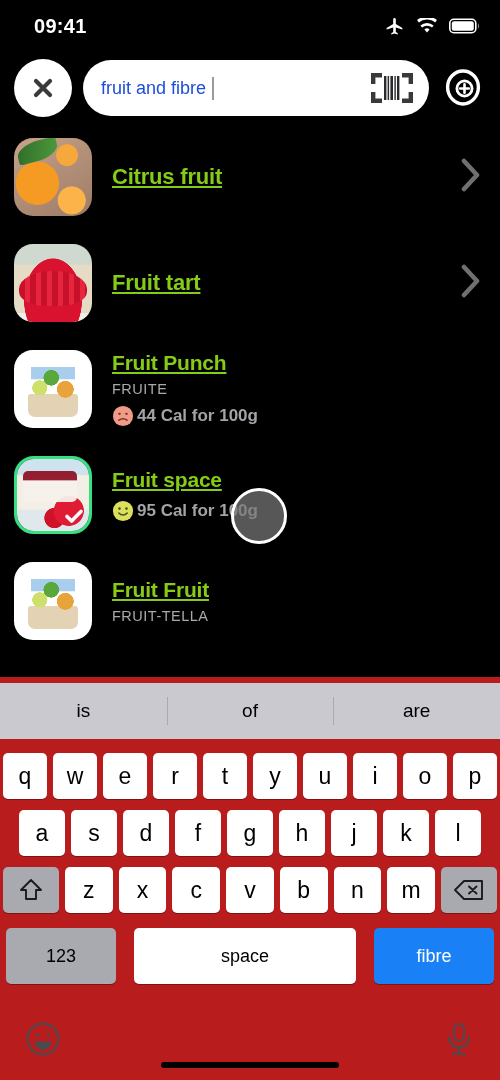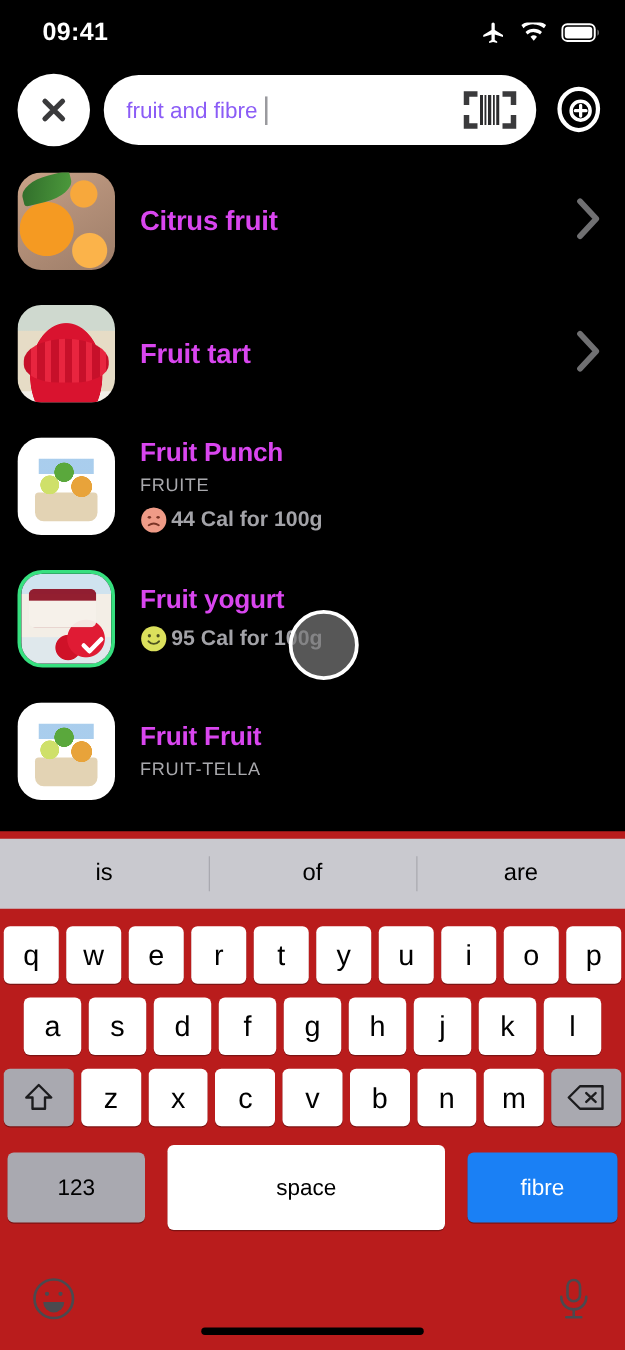--- a/index.html
+++ b/index.html
@@ -30,21 +30,21 @@
     width:58px; height:58px; border-radius:50%;
     background:#fff; flex:0 0 58px;
     display:flex; align-items:center; justify-content:center;
   }
   .search-field {
     flex:1; height:56px; background:#fff; border-radius:28px;
     display:flex; align-items:center; padding:0 14px 0 18px; gap:8px;
     position:relative;
   }
   .search-text {
-    flex:1; font-size:18px; color:#8b5cf6; white-space:nowrap;
+    flex:1; font-size:18px; color:#1d4ed8; white-space:nowrap;
     overflow:hidden; display:flex; align-items:center;
   }
   .caret {
     display:inline-block; width:2px; height:23px;
     background:#9a9a9e; margin-left:6px;
   }
   .barcode-btn { flex:0 0 auto; display:flex; align-items:center; }
   .add-btn {
     width:46px; height:46px; flex:0 0 46px;
     display:flex; align-items:center; justify-content:center;
@@ -66,22 +66,22 @@
   .thumb.sel {
     border:3px solid #36e07f; border-radius:20px;
   }
   .check-badge {
     position:absolute; right:4px; bottom:4px;
     width:22px; height:22px; display:flex;
     align-items:center; justify-content:center;
   }
   .row-body { flex:1; min-width:0; }
   .row-title {
-    color:#d946ef; font-size:21px; font-weight:700; letter-spacing:-.2px;
-    white-space:nowrap; overflow:hidden;
+    color:#84cc16; font-size:21px; font-weight:700; letter-spacing:-.2px;
+    white-space:nowrap; overflow:hidden;text-decoration:underline;
   }
   .row-title.cat-title { font-size:22px; }
   .row-brand {
     color:#a9a9ad; font-size:14.5px; letter-spacing:.5px;
     margin-top:6px; text-transform:uppercase;
   }
   .row-cal {
     display:flex; align-items:center; gap:3px; margin-top:8px;
     color:#a3a3a8; font-size:17px; font-weight:600;
   }
@@ -182,21 +182,21 @@
     box-shadow:0 1px 0 rgba(0,0,0,.32);
     flex:1 1 0; min-width:0;
   }
   .key.wide { background:#a9a9b0; flex:0 0 56px; }
   .krow.r3 .key { flex:1 1 0; }
   .krow.r3 .key.wide { flex:0 0 56px; }
   .krow.bottom { gap:18px; padding:4px 6px; margin-bottom:0; }
   .key.num {
     flex:0 0 110px; background:#a9a9b0; font-size:18px; height:56px;
   }
-  .key.space { flex:1 1 auto; height:68px; font-size:18px; }
+  .key.space { flex:1 1 auto; height:56px; font-size:18px; }
   .key.search-key {
     flex:0 0 120px; height:56px; background:#1a80f5;
     color:#fff; font-size:18px;
   }
   .kb-bottom {
     height:78px; display:flex; align-items:center;
     justify-content:space-between; padding:0 24px;
     margin-top:14px;
   }
   .home-indicator {
@@ -333,21 +333,21 @@
   <div class="row">
     <div class="thumb sel">
       <div class="img-yogurt"></div>
       <span class="check-badge">
         <svg width="22" height="22" viewBox="0 0 22 22">
             <path d="M4 11.4 L8.6 16 L18 6.4" fill="none" stroke="#fff" stroke-width="3.6" stroke-linecap="round" stroke-linejoin="round"></path>
           </svg>
       </span>
     </div>
     <div class="row-body">
-      <div class="row-title">Fruit yogurt</div>
+      <div class="row-title">Fruit space</div>
       <div class="row-cal">
         <svg class="emoji-face" viewBox="0 0 24 24">
           <circle cx="12" cy="12" r="11" fill="#dbe05c"></circle>
           <ellipse cx="8.2" cy="9.4" rx="1.4" ry="1.5" fill="#4d5120"></ellipse>
           <ellipse cx="15.8" cy="9.4" rx="1.4" ry="1.5" fill="#4d5120"></ellipse>
           <path d="M7.4 14.2c2.6 3 6.6 3 9.2 0" fill="none" stroke="#4d5120" stroke-width="1.7" stroke-linecap="round"></path>
         </svg>
         <span>95 Cal for 100g</span>
       </div>
     </div>

